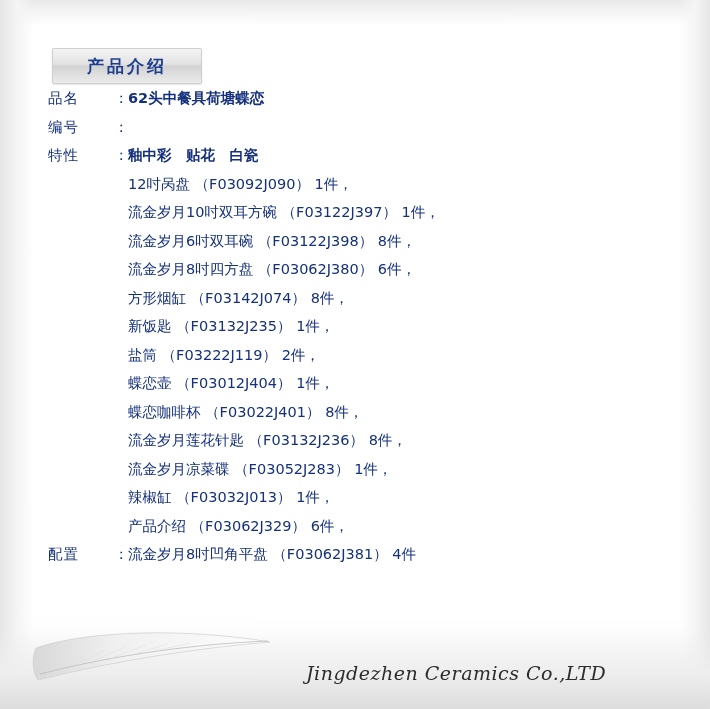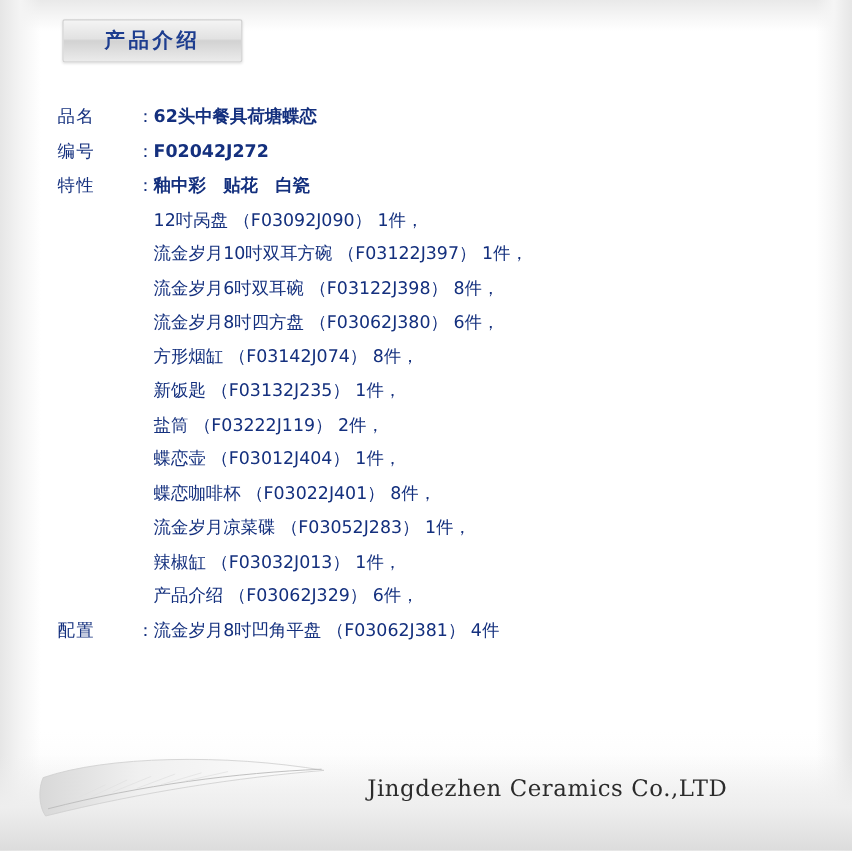--- a/index.html
+++ b/index.html
@@ -41,21 +41,21 @@
   .edge-bottom {
     position: absolute; left: 0; bottom: 0; width: 710px; height: 80px;
     background: linear-gradient(to top, #dcdcdc 0%, #eeeeee 45%, rgba(255,255,255,0) 100%);
     pointer-events: none;
   }
 
   
   .banner {
     position: absolute;
     left: 52px;
-    top: 16px;
+    top: 48px;
     width: 148px;
     height: 34px;
     background: linear-gradient(to bottom, #f4f4f4 0%, #e2e2e2 45%, #d2d2d2 50%, #ebebeb 100%);
     border: 1px solid #cfcfcf;
     border-radius: 2px;
     box-shadow: 0 1px 2px rgba(0,0,0,0.10);
   }
   .banner-title {
     position: absolute;
     left: 0; top: 0;
@@ -107,22 +107,23 @@
   }
   .config-list li {
     white-space: nowrap;
     line-height: 28.5px;
   }
 
   
   .signature {
     position: absolute;
     left: 306px;
-    top: 646px;
+    top: 662px;
     font-family: "DejaVu Serif", "Liberation Serif", serif;
+    font-style: italic;
     font-size: 19px;
     color: #2b2b2b;
     letter-spacing: 0.5px;
     white-space: nowrap;
   }
 
   
   .feather {
     position: absolute;
     left: 28px;
@@ -150,21 +151,20 @@
 
     <div class="row">
       <div class="label">品名</div>
       <div class="colon">：</div>
       <div class="value">62头中餐具荷塘蝶恋</div>
     </div>
 
     <div class="row">
       <div class="label">编号</div>
       <div class="colon">：</div>
-      <div class="value">F02042J272</div>
     </div>
 
     <div class="row">
       <div class="label">特性</div>
       <div class="colon">：</div>
       <div class="value">釉中彩　贴花　白瓷</div>
     </div>
 
     <div class="row">
       <div class="label">配置</div>
@@ -172,20 +172,21 @@
       <ul class="config-list">
         <li>12吋呙盘 （F03092J090） 1件，</li>
         <li>流金岁月10吋双耳方碗 （F03122J397） 1件，</li>
         <li>流金岁月6吋双耳碗 （F03122J398） 8件，</li>
         <li>流金岁月8吋四方盘 （F03062J380） 6件，</li>
         <li>方形烟缸 （F03142J074） 8件，</li>
         <li>新饭匙 （F03132J235） 1件，</li>
         <li>盐筒 （F03222J119） 2件，</li>
         <li>蝶恋壶 （F03012J404） 1件，</li>
         <li>蝶恋咖啡杯 （F03022J401） 8件，</li>
+        <li>流金岁月莲花针匙 （F03132J236） 8件，</li>
         <li>流金岁月凉菜碟 （F03052J283） 1件，</li>
         <li>辣椒缸 （F03032J013） 1件，</li>
         <li>产品介绍 （F03062J329） 6件，</li>
         <li>流金岁月8吋凹角平盘 （F03062J381） 4件</li>
       </ul>
     </div>
 
   </div>
 
   <svg class="feather" viewBox="0 0 250 62">

